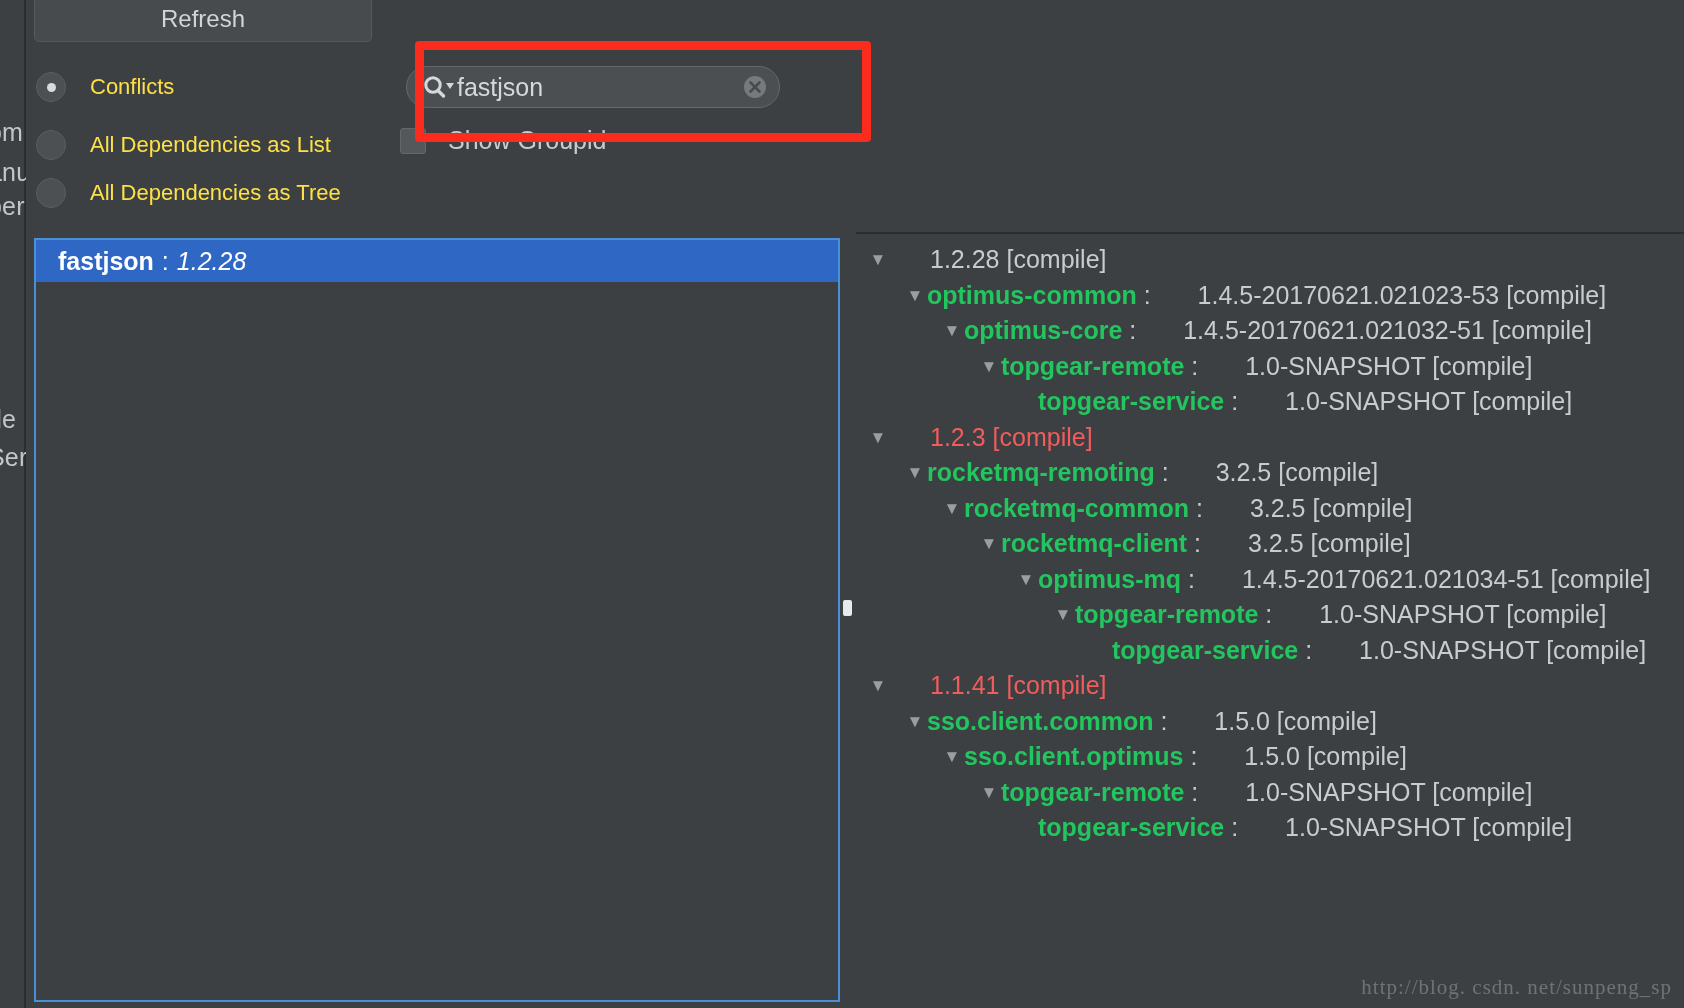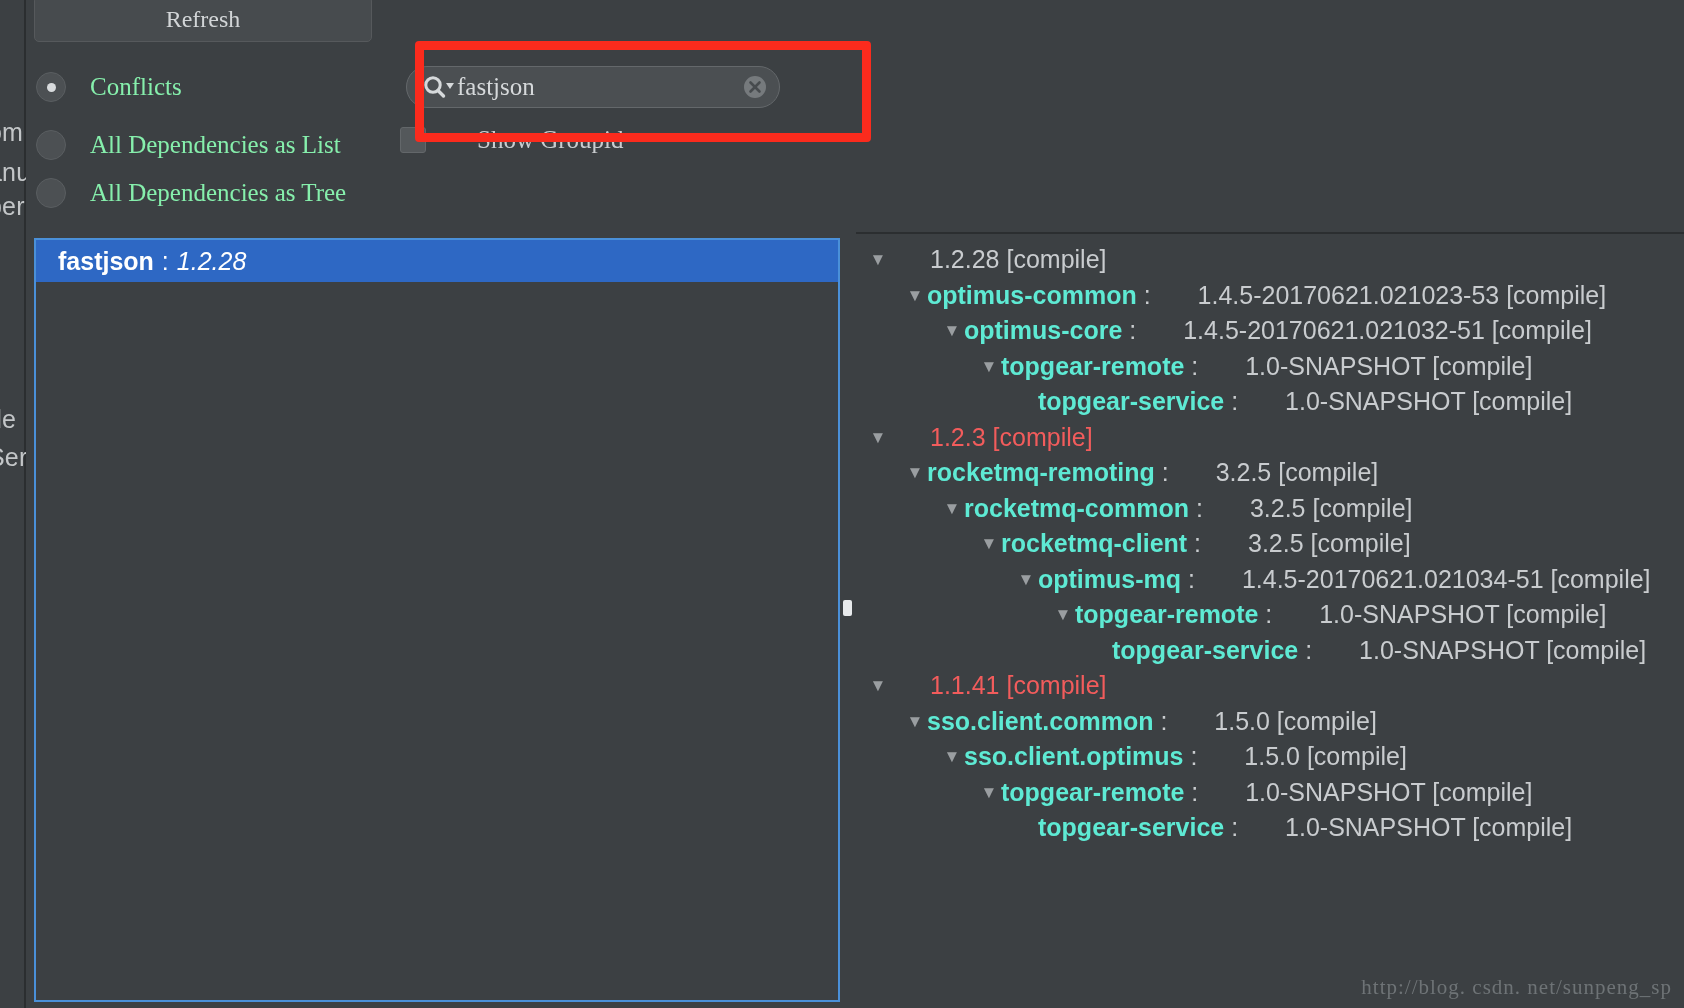--- a/index.html
+++ b/index.html
@@ -36,21 +36,20 @@
     width: 2px; height: 100%;
     background: #2b2e30;
   }
 
   
   #toolbar {
     position: absolute;
     left: 28px; top: 0;
     width: 1656px; height: 232px;
     background: #3c4043;
-    font-family: Liberation Serif, serif;
   }
 
   #refresh-button {
     position: absolute;
     left: 6px; top: -4px;
     width: 338px; height: 46px;
     background: #474b4e;
     border: 1px solid #56595c;
     border-radius: 5px;
     color: #d2d5d7;
@@ -80,22 +79,22 @@
   }
   .radio-row .radio .dot {
     width: 9px; height: 9px;
     border-radius: 50%;
     background: #d8dbdd;
     display: none;
   }
   .radio-row.checked .radio .dot { display: block; }
   .radio-row .rlabel {
     margin-left: 24px;
-    font-size: 25px;
-    color: #86efac;
+    font-size: 22px;
+    color: #fde047;
     white-space: nowrap;
   }
 
   #radio-conflicts { top: 70px; }
   #radio-list      { top: 128px; }
   #radio-tree      { top: 176px; }
 
   
   #search-wrap {
     position: absolute;
@@ -130,21 +129,20 @@
     flex: none;
     margin-right: 4px;
   }
 
   
   #groupid-row {
     position: absolute;
     left: 372px; top: 126px;
     display: flex;
     align-items: center;
-    gap: 29px;
   }
   #groupid-box {
     width: 26px; height: 26px;
     background: #54585b;
     border: 1px solid #63676a;
     border-radius: 3px;
     flex: none;
   }
   #groupid-label {
     margin-left: 22px;
@@ -230,21 +228,21 @@
   .tree-row .arrow {
     width: 24px;
     flex: none;
     color: #9a9ea1;
     font-size: 17px;
     line-height: 1;
     text-align: center;
   }
   .tree-row .arrow.blank { visibility: hidden; }
   .tree-row .label { overflow: hidden; }
-  .tree-row .art { font-weight: bold; color: #5eead4; }
+  .tree-row .art { font-weight: bold; color: #22c55e; }
   .tree-row .sep { color: #c9cccf; }
   .tree-row .ver { color: #c9cccf; margin-left: 40px; }
   .tree-row.conflict .art,
   .tree-row.conflict .ver,
   .tree-row.conflict .sep { color: #f25c5c; }
 
   
   #watermark {
     position: absolute;
     right: 12px; bottom: 8px;

